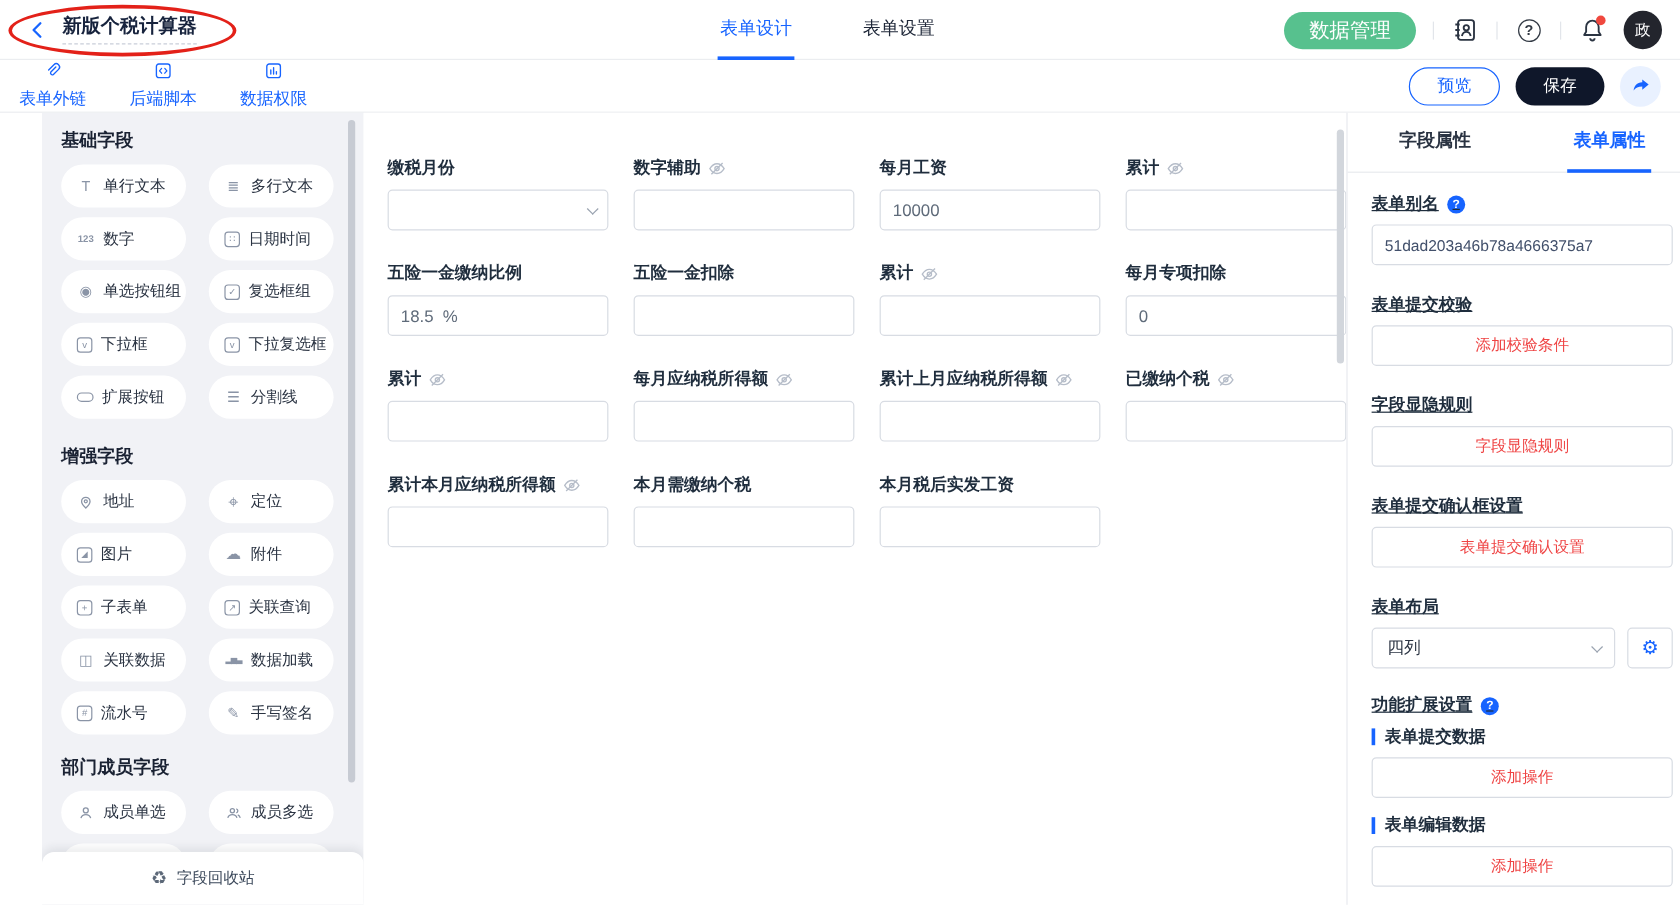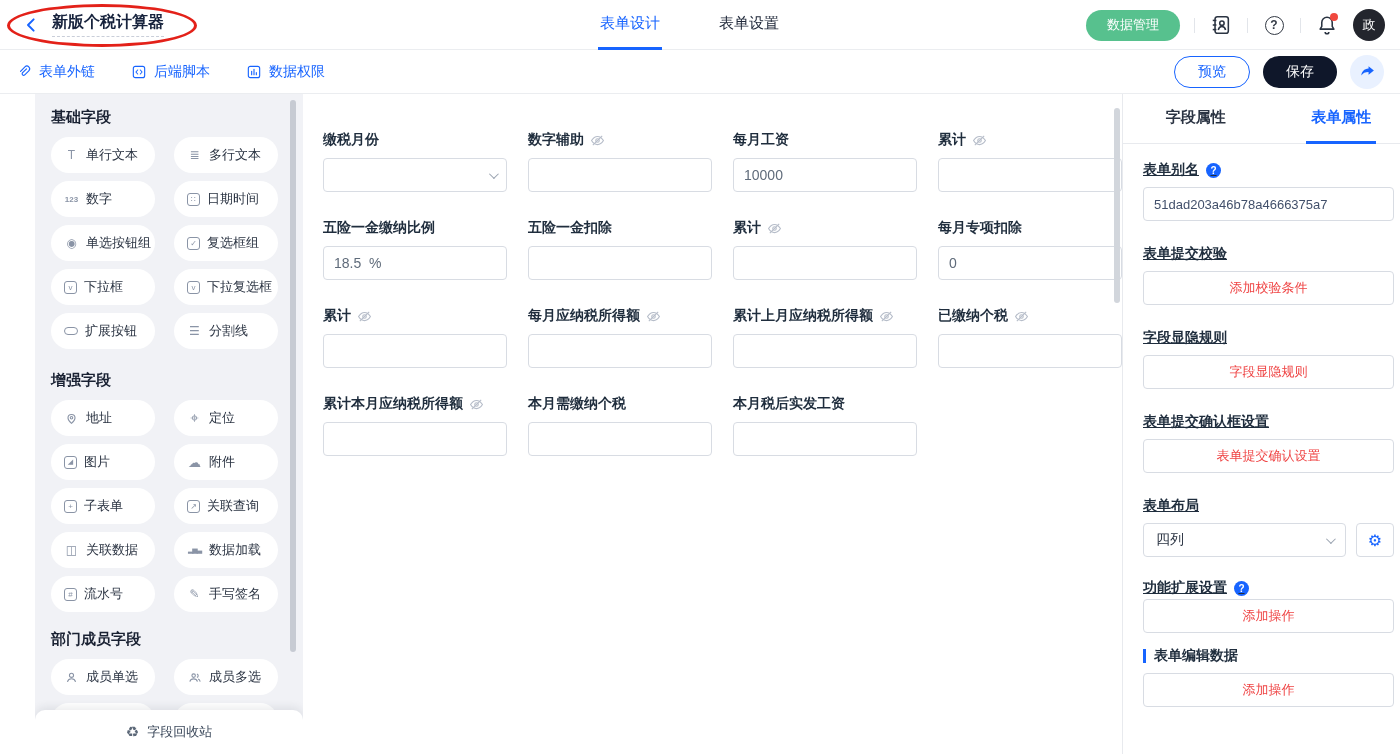--- a/index.html
+++ b/index.html
@@ -8,31 +8,31 @@
 
   
   .header { position:relative; height:50px; border-bottom:1px solid #ebedf0; display:flex; align-items:center; background:#fff; }
   .back-btn { margin-left:20px; width:22px; height:22px; display:flex; align-items:center; justify-content:center; cursor:pointer; }
   .page-title { margin-left:10px; font-size:16px; font-weight:bold; color:#17233d; border-bottom:1px dashed #c9ced9; padding-bottom:3px; }
   .annotation-ellipse { position:absolute; left:7px; top:4px; width:190px; height:43px; border:3px solid #e32119; border-radius:50%; pointer-events:none; }
   .header-tabs { position:absolute; left:598px; top:0; height:50px; display:flex; gap:55px; }
   .htab { display:flex; align-items:center; height:50px; font-size:15px; color:#20293a; cursor:pointer; border-bottom:3px solid transparent; padding:0 2px; }
   .htab.active { color:#1764ff; border-bottom-color:#1764ff; }
   .header-right { position:absolute; right:15px; top:0; height:50px; display:flex; align-items:center; }
-  .green-btn { background:#57c18e; color:#fff; height:31px; padding:0 21px; border:none; border-radius:16px; font-size:13px; display:flex; align-items:center; cursor:pointer; }
+  .green-btn { background:#57c18e; color:#fff; height:31px; padding:0 21px; border:none; border-radius:16px; font-size:17px; display:flex; align-items:center; cursor:pointer; }
   .vdiv { width:1px; height:15px; background:#e2e5ea; margin:0 14px; }
   .hicon { width:24px; height:24px; display:flex; align-items:center; justify-content:center; cursor:pointer; }
   .q-circle { width:19px; height:19px; border:1.7px solid #333a45; border-radius:50%; display:flex; align-items:center; justify-content:center; font-size:12px; font-weight:bold; color:#333a45; }
   .bell-wrap { position:relative; }
   .bell-dot { position:absolute; top:0px; right:1px; width:8px; height:8px; background:#f0483e; border-radius:50%; }
   .avatar { width:32px; height:32px; border-radius:50%; background:#23252d; color:#fff; display:flex; align-items:center; justify-content:center; font-size:13px; margin-left:14px; cursor:pointer; }
 
   
   .toolbar { height:44px; border-bottom:1px solid #ebedf0; display:flex; align-items:center; padding:0 16px; background:#fff; }
-  .tlink { display:flex; align-items:center; gap:7px; color:#1764ff; font-size:14px; margin-right:36px; cursor:pointer; }
+  .tlink { display:flex; align-items:center; gap:7px; color:#1764ff; font-size:14px; margin-right:36px; cursor:pointer;flex-direction:column; }
   .toolbar-right { margin-left:auto; display:flex; align-items:center; gap:13px; }
   .btn-preview { height:32px; padding:0 23px; border:1px solid #1764ff; color:#1764ff; background:#fff; border-radius:16px; font-size:14px; cursor:pointer; }
   .btn-save { height:32px; padding:0 23px; background:#0f172a; color:#fff; border:none; border-radius:16px; font-size:14px; cursor:pointer; }
   .btn-share { width:34px; height:34px; border-radius:50%; background:#e9f1ff; border:none; display:flex; align-items:center; justify-content:center; cursor:pointer; }
 
   
   .body { display:flex; height:660px;padding-left:35px; }
 
   
   .sidebar { width:268px; background:#f1f2f6; position:relative; padding:14px 0 0 16px; overflow:hidden; flex-shrink:0; }
@@ -505,20 +505,24 @@
         <button class="gear-btn">
             <span>⚙</span>
           </button>
       </div>
 
       <div class="rlabel" style="margin-top:22px;margin-bottom:2px">
         <span>功能扩展设置</span>
         <span class="help-badge">?</span>
       </div>
 
+      <div class="subhead tight">
+        <span class="bluebar"></span>
+        <span>表单提交数据</span>
+      </div>
       <button class="rbtn">添加操作</button>
 
       <div class="subhead">
         <span class="bluebar"></span>
         <span>表单编辑数据</span>
       </div>
       <button class="rbtn">添加操作</button>
     </div>
 
     <div class="rp-scrollbar"></div>

